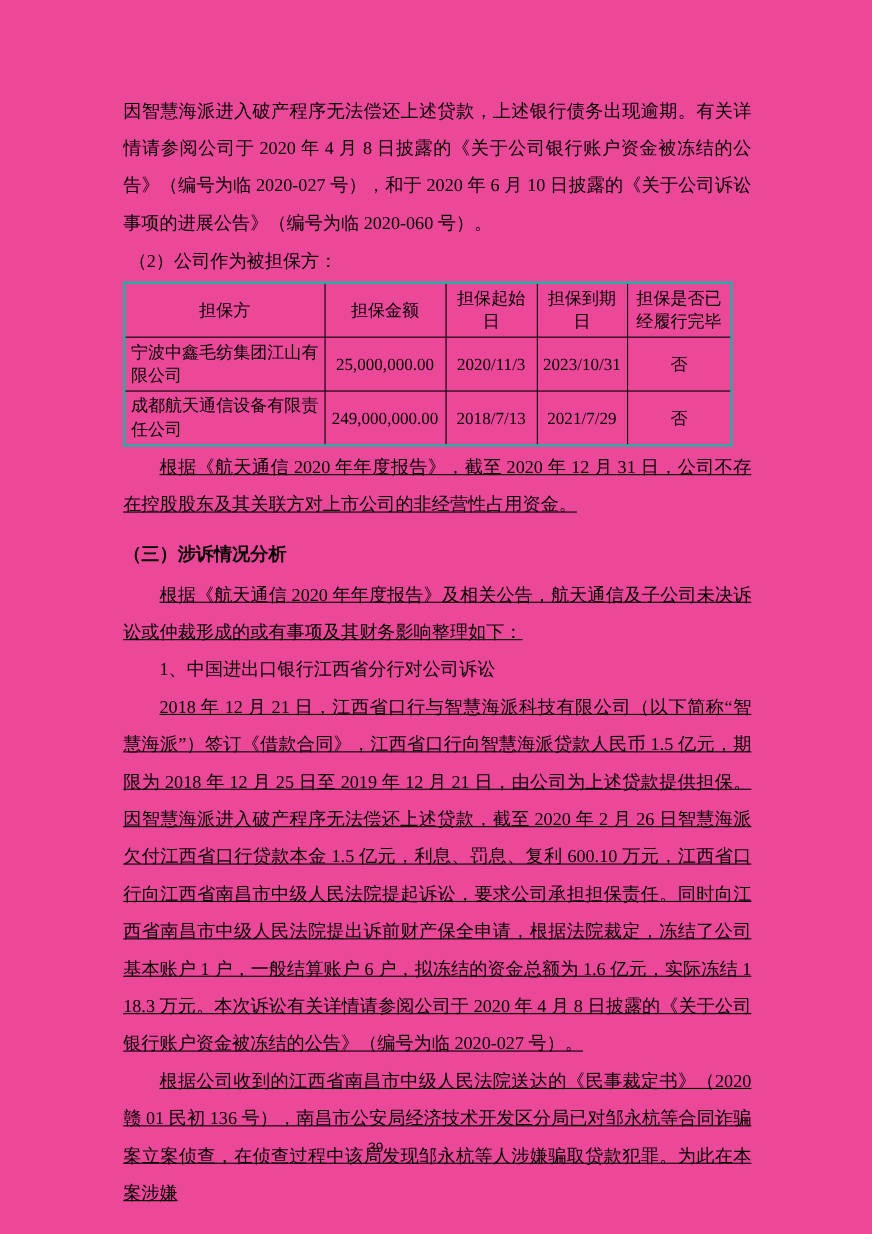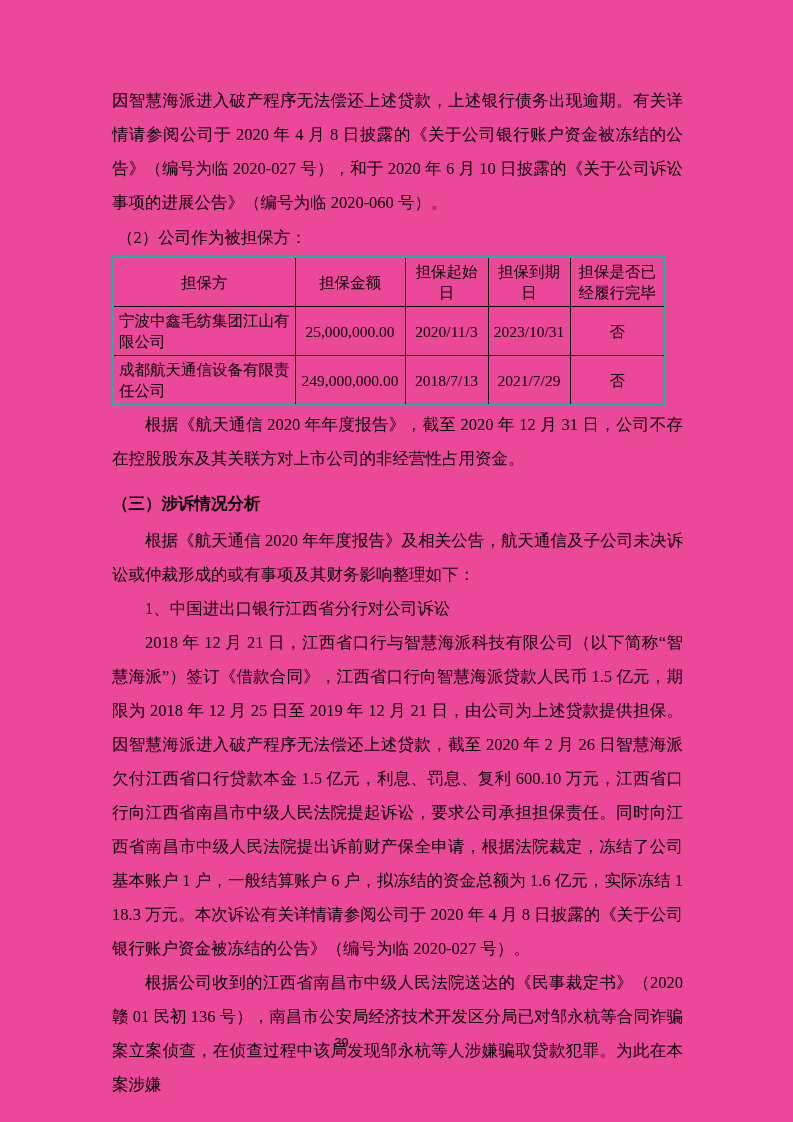--- a/index.html
+++ b/index.html
@@ -24,21 +24,21 @@
     width: 571px;
   }
   .para {
     font-size: 16.5px;
     line-height: 34px;
     text-align: justify;
     text-justify: inter-ideograph;
     margin: 0;
     word-break: break-all;
   }
-  .para.indent { text-indent: 2em; }
+  .para.indent { text-indent: 2em; text-decoration: underline; }
   .list-label {
     font-size: 16.5px;
     line-height: 32px;
     margin: 2px 0 2px 0;
     text-indent: 0.3em;
   }
   .heading {
     font-size: 16.5px;
     font-weight: bold;
     line-height: 32px;

